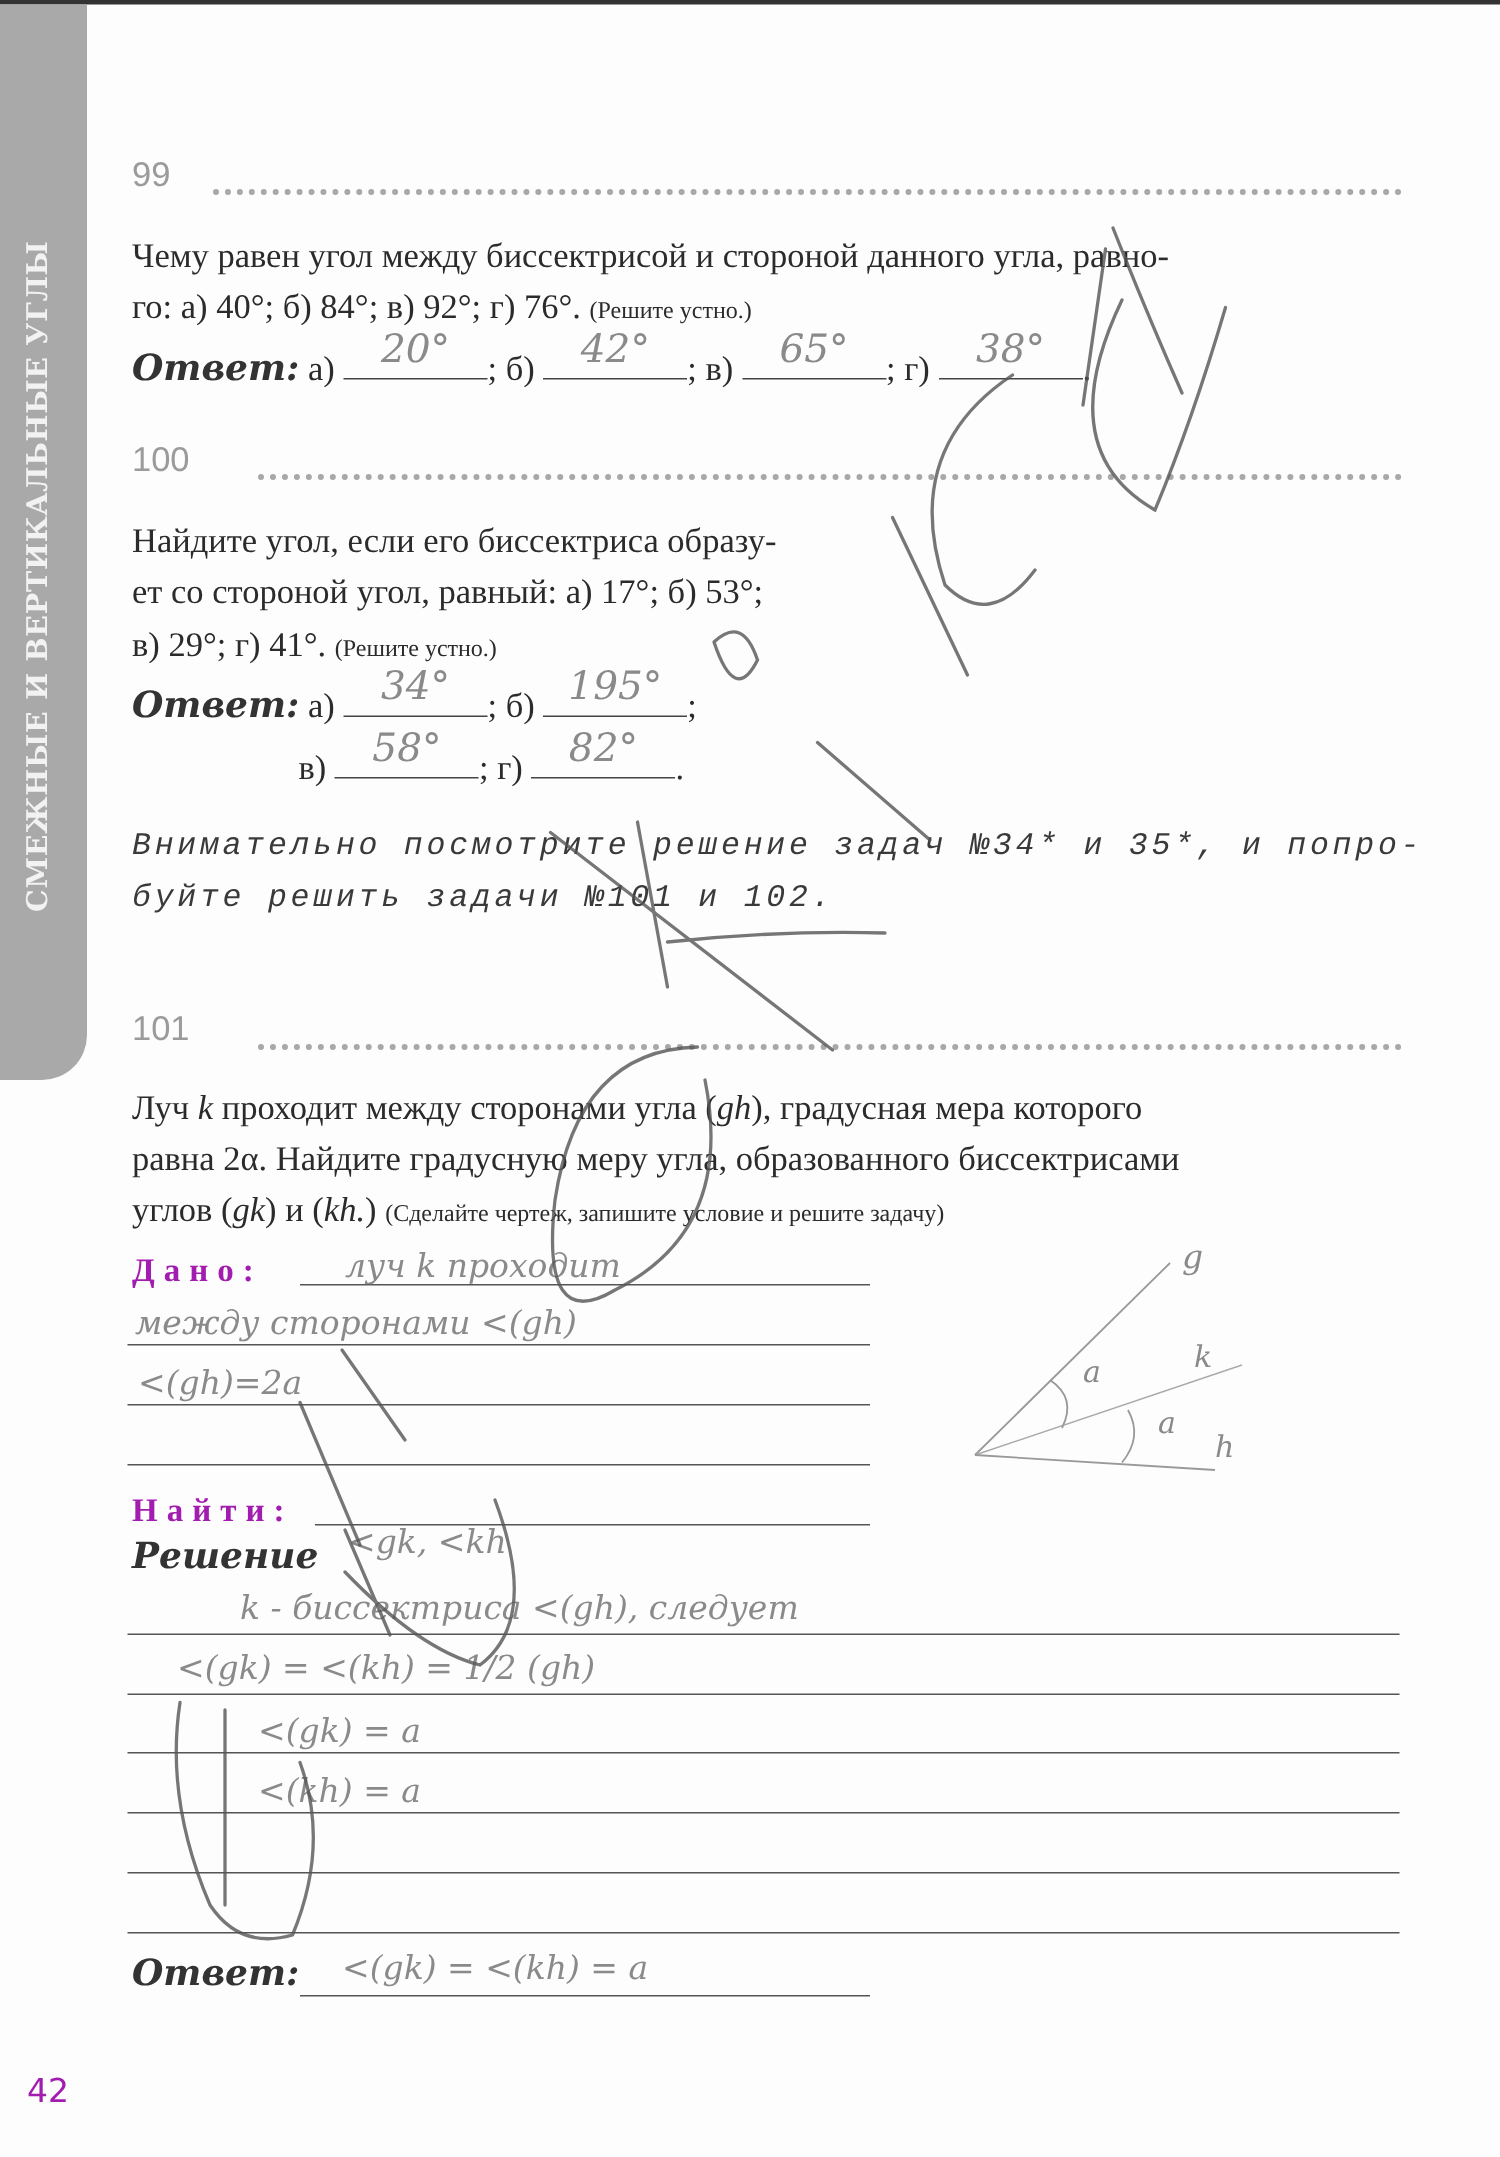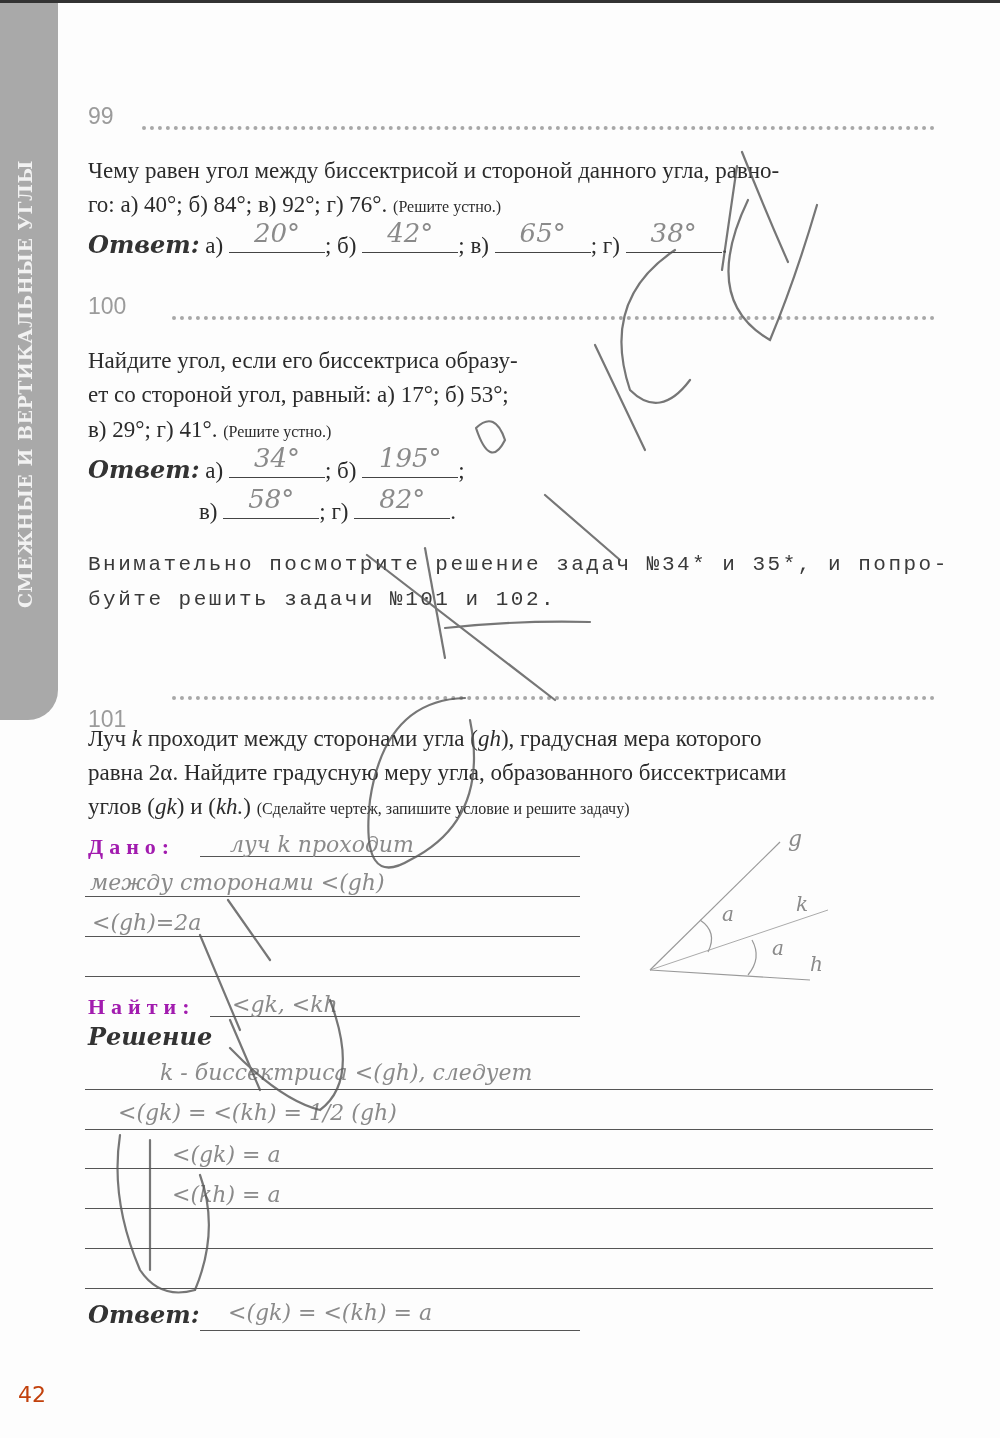--- a/index.html
+++ b/index.html
@@ -19,28 +19,28 @@
   }
   .abs { position:absolute; }
   .task-num {
     font-family:"Liberation Sans", sans-serif; font-weight:normal; font-size:23px; color:#9b9b9b;
   }
   .dots {
     position:absolute; height:0; border-top:4px dotted #a8a8a8;
   }
   .text { font-family:"Liberation Serif", serif; font-size:23px; line-height:34px; color:#2b2b2b; white-space:nowrap; }
   .small { font-size:16px; }
-  .mono { font-family:"Liberation Mono", monospace; font-size:21px; letter-spacing:2.5px; color:#3a3a3a; line-height:34px; white-space:nowrap; }
+  .mono { font-family:"Liberation Mono", monospace; font-size:21px; letter-spacing:2.5px; color:#3a3a3a; line-height:34px; white-space:nowrap;font-style:italic; }
   .otvet { font-family:"DejaVu Serif", serif; font-style:italic; font-weight:bold; font-size:24px; color:#333; }
   .label-spaced { font-family:"Liberation Serif", serif; font-weight:bold; font-size:22px; letter-spacing:6px; color:#a21caf; }
   .blank { display:inline-block; border-bottom:1.5px solid #444; height:26px; vertical-align:baseline; position:relative; }
   .hand { font-family:"DejaVu Serif", serif; font-style:italic; color:#8a8a8a; font-size:26px; }
   .hand-abs { position:absolute; font-family:"DejaVu Serif", serif; font-style:italic; color:#8a8a8a; font-size:22px; white-space:nowrap; }
   .rule { position:absolute; height:0; border-top:1.5px solid #555; }
-  .page-num { font-family:"DejaVu Sans", sans-serif; font-size:22px; color:#c2410c; }
+  .page-num { font-family:"DejaVu Sans", sans-serif; font-size:22px; color:#a21caf; }
   .ans-val { position:absolute; left:0; right:0; bottom:2px; text-align:center; }
   svg.overlay { position:absolute; left:0; top:0; pointer-events:none; }
 </style>
 </head>
 <body>
 
 <div class="top-edge"></div>
 
 <div class="side-tab">
   <div class="side-tab-label">СМЕЖНЫЕ И ВЕРТИКАЛЬНЫЕ УГЛЫ</div>
@@ -87,21 +87,21 @@
 <div class="abs text" style="left:199px;top:492px;">
   <span>в)</span>
   <span class="blank" style="width:96px;"><span class="ans-val hand">58°</span></span><span>;</span>
   <span>г)</span>
   <span class="blank" style="width:96px;"><span class="ans-val hand">82°</span></span><span>.</span>
 </div>
 
 <div class="abs mono" style="left:88px;top:548px;">Внимательно посмотрите решение задач №34* и 35*, и попро-</div>
 <div class="abs mono" style="left:88px;top:583px;">буйте решить задачи №101 и 102.</div>
 
-<div class="abs task-num" style="left:88px;top:672px;margin-top:34px;">101</div>
+<div class="abs task-num" style="left:88px;top:672px;">101</div>
 <div class="dots" style="left:172px;top:696px;width:763px;"></div>
 
 <div class="abs text" style="left:88px;top:722px;">
   <span>Луч </span><i>k</i><span> проходит между сторонами угла (</span><i>gh</i><span>), градусная мера которого</span>
 </div>
 <div class="abs text" style="left:88px;top:756px;">равна 2α. Найдите градусную меру угла, образованного биссектрисами</div>
 <div class="abs text" style="left:88px;top:790px;">
   <span>углов (</span><i>gk</i><span>) и (</span><i>kh.</i><span>)</span>
   <span class="small">(Сделайте чертеж, запишите условие и решите задачу)</span>
 </div>
@@ -110,21 +110,21 @@
 <div class="rule" style="left:200px;top:856px;width:380px;"></div>
 <div class="hand-abs" style="left:230px;top:832px;">луч k проходит</div>
 <div class="rule" style="left:85px;top:896px;width:495px;"></div>
 <div class="hand-abs" style="left:90px;top:870px;">между сторонами &lt;(gh)</div>
 <div class="rule" style="left:85px;top:936px;width:495px;"></div>
 <div class="hand-abs" style="left:92px;top:910px;">&lt;(gh)=2a</div>
 <div class="rule" style="left:85px;top:976px;width:495px;"></div>
 
 <div class="abs label-spaced" style="left:88px;top:994px;">Найти:</div>
 <div class="rule" style="left:210px;top:1016px;width:370px;"></div>
-<div class="hand-abs" style="left:232px;top:992px;font-style:italic;">&lt;gk, &lt;kh</div>
+<div class="hand-abs" style="left:232px;top:1016px;font-style:italic;">&lt;gk, &lt;kh</div>
 
 <div class="abs otvet" style="left:88px;top:1022px;">Решение</div>
 <div class="rule" style="left:85px;top:1089px;width:848px;"></div>
 <div class="hand-abs" style="left:160px;top:1060px;">k - биссектриса &lt;(gh), следует</div>
 <div class="rule" style="left:85px;top:1129px;width:848px;"></div>
 <div class="hand-abs" style="left:118px;top:1100px;">&lt;(gk) = &lt;(kh) = 1/2 (gh)</div>
 <div class="rule" style="left:85px;top:1168px;width:848px;"></div>
 <div class="hand-abs" style="left:172px;top:1142px;">&lt;(gk) = a</div>
 <div class="rule" style="left:85px;top:1208px;width:848px;"></div>
 <div class="hand-abs" style="left:172px;top:1182px;">&lt;(kh) = a</div>

